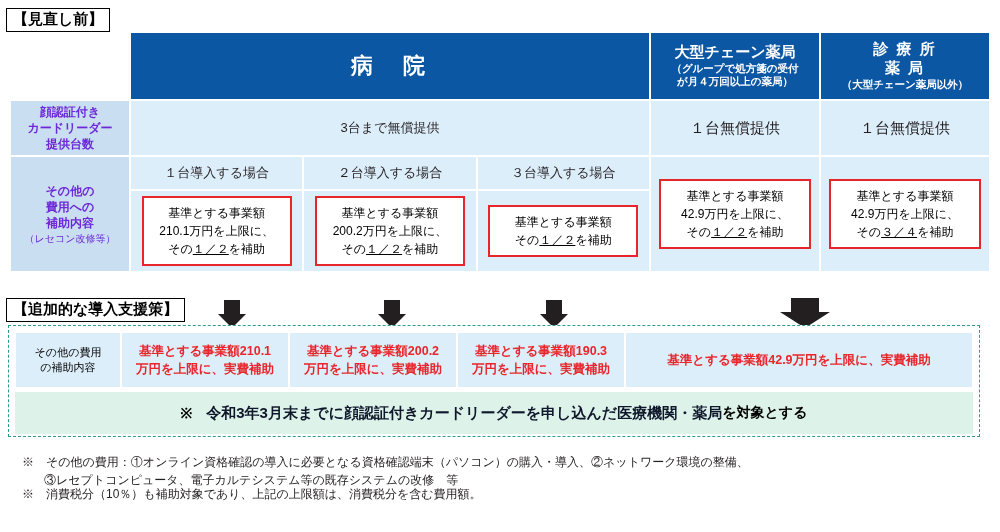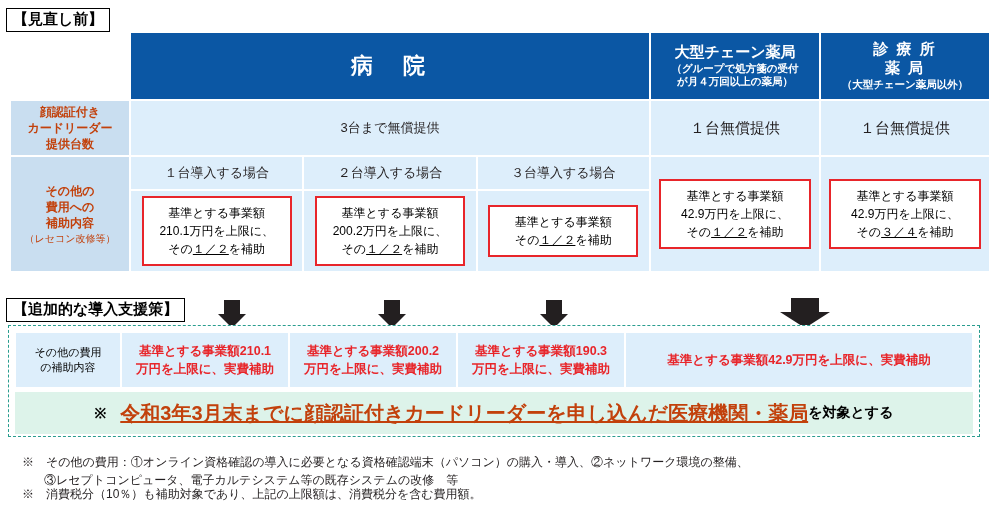--- a/index.html
+++ b/index.html
@@ -45,33 +45,33 @@
   .c-chain { width: 170px; font-size: 13px; }
   .c-chain .big { font-size: 15px; display:block; }
   .c-chain .small { font-size: 10.5px; display:block; line-height:1.3; }
   .c-clinic { width: 170px; font-size: 13px; }
   .c-clinic .big { font-size: 15px; display:block; letter-spacing:2px;}
   .c-clinic .small { font-size: 10.5px; display:block; line-height:1.3; }
 
   
   .r2 { height: 56px; }
   .rowlabel {
-    width: 120px; background: #c9def0; color: #c2410c;
+    width: 120px; background: #c9def0; color: #6d28d9;
     font-size: 12px; font-weight: bold; line-height: 1.35;
   }
   .rowlabel .sub { font-weight: normal; font-size: 10px; display:block; }
   .lightblue { background: #ddeefb; }
   .c2-hosp { width: 520px; font-size: 13px; }
   .c2-chain { width: 170px; font-size: 15px; }
   .c2-clinic { width: 170px; font-size: 15px; }
 
   
   .r3 { height: 116px; }
   .r3 .rowlabel { height: 116px; }
-  .hosp-sub { width: 520px; display: flex; flex-direction: column; align-items: center; }
+  .hosp-sub { width: 520px; display: flex; flex-direction: column; }
   .hosp-sub-head { display: flex; height: 34px; }
   .hosp-sub-head .cell { width: 173.3px; background:#ddeefb; font-size: 13px; }
   .hosp-sub-body { display: flex; height: 82px; }
   .hosp-sub-body .cell { width: 173.3px; background:#ddeefb; }
   .redbox {
     border: 2px solid #e8252a;
     background: #ffffff;
     color: #000;
     font-size: 12px;
     line-height: 1.5;
@@ -125,21 +125,21 @@
   }
   .ac1 { width: 168px; } .ac2 { width: 168px; } .ac3 { width: 168px; text-align: center; }
   .ac4 { width: 348px; }
   .addl-note {
     margin-top: 4px;
     height: 42px;
     background: #ddf3ea;
     display: flex; align-items: center; justify-content: center;
     font-size: 14px; color: #000; font-weight: bold;
   }
-  .addl-note .em { color: #c2410c; text-decoration: underline; font-size: 20px; }
+  .addl-note .em { color: #0f172a; font-size: 15px; }
 
   
   .foot {
     position: absolute; left: 22px; width: 960px;
     font-size: 12px; color: #231f20; line-height: 1.7;
   }
   #foot1 { top: 452px; }
   #foot2 { top: 470px; left: 44px; }
   #foot3 { top: 484px; }
 </style>

